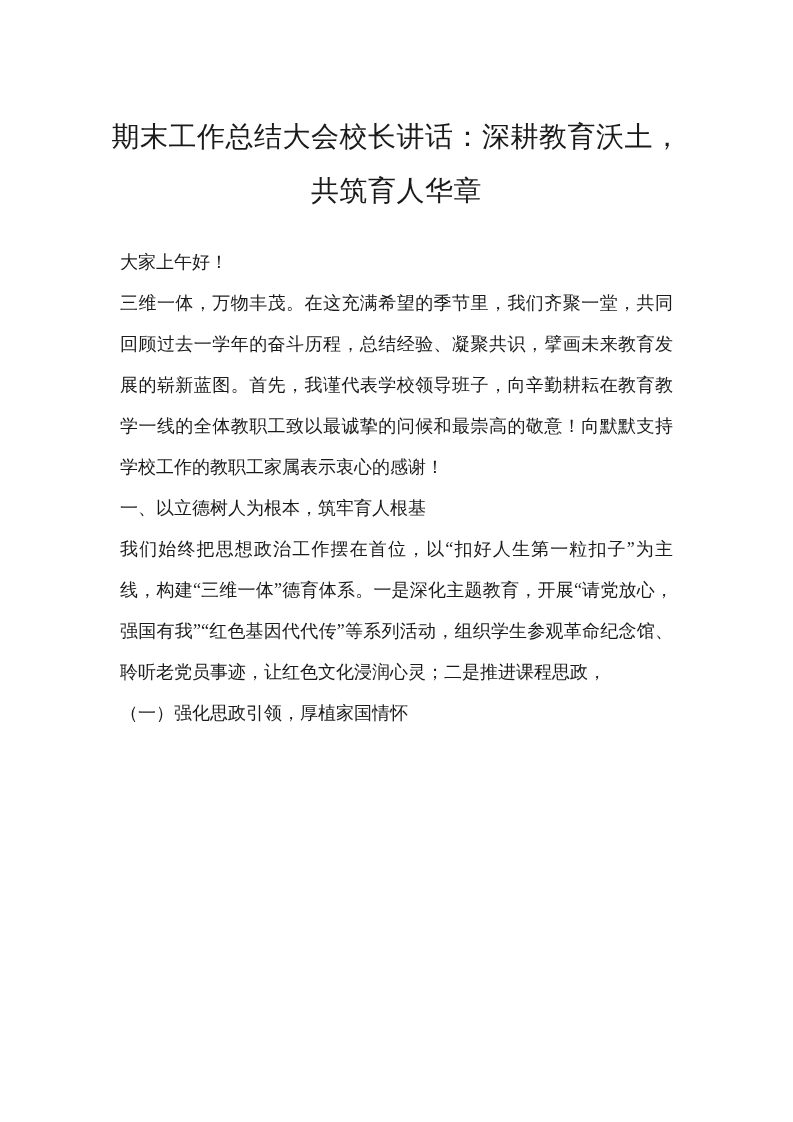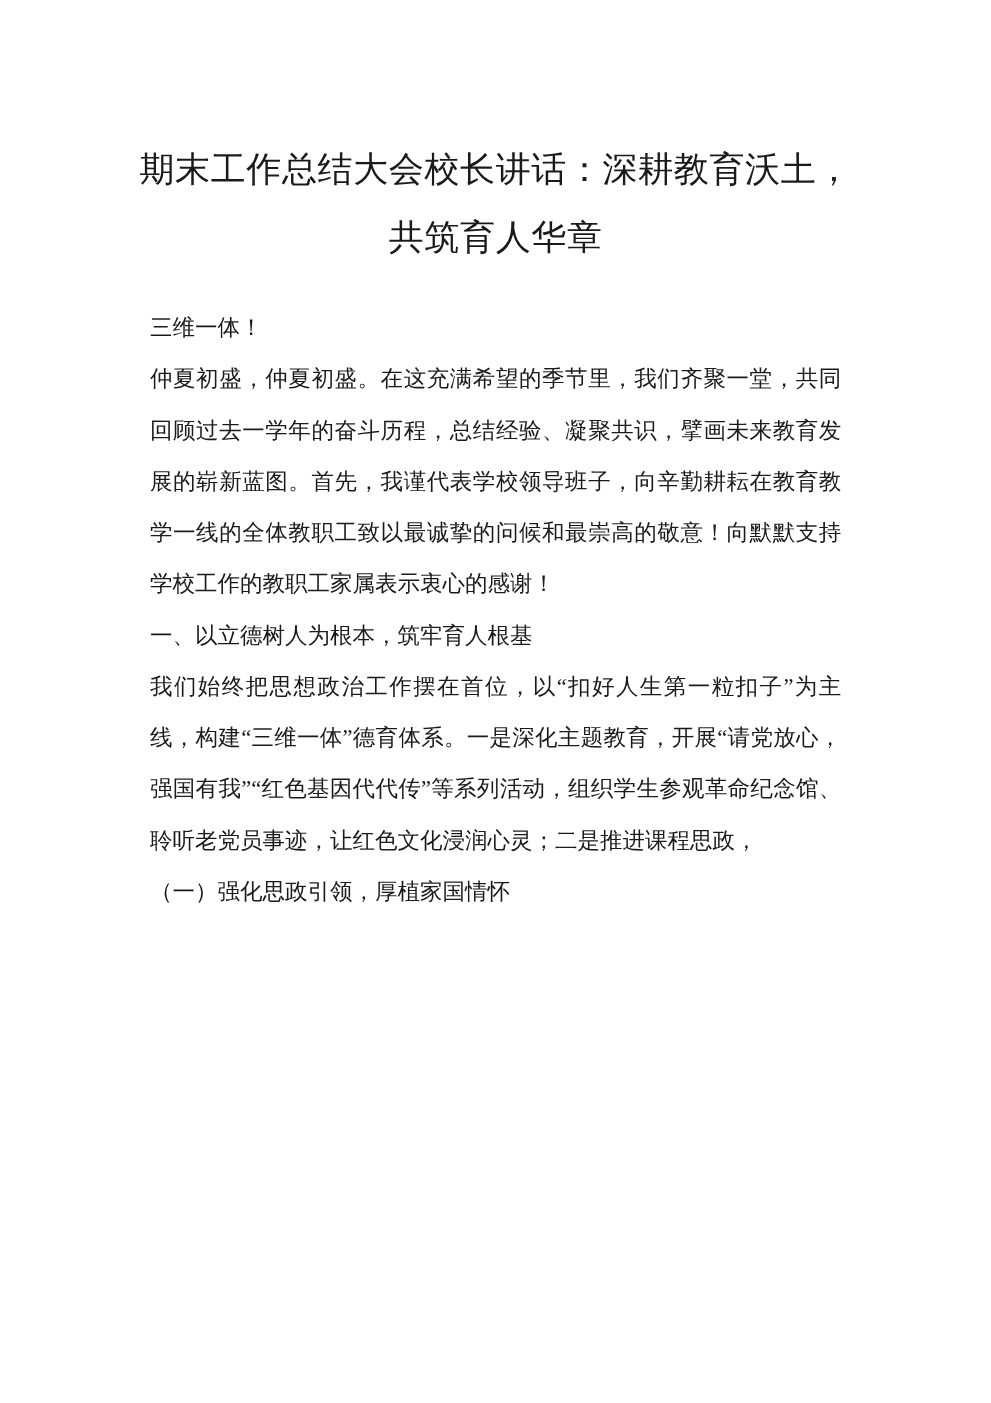--- a/index.html
+++ b/index.html
@@ -35,23 +35,23 @@
     word-break: break-all;
   }
 </style>
 </head>
 <body>
 
 <div class="page">
   <h1 class="doc-title">期末工作总结大会校长讲话：深耕教育沃土，共筑育人华章</h1>
 
 
-  <p class="para">三维一体！</p>
+  <p class="para">大家上午好！</p>
 
-  <p class="para">仲夏初盛，仲夏初盛。在这充满希望的季节里，我们齐聚一堂，共同回顾过去一学年的奋斗历程，总结经验、凝聚共识，擘画未来教育发展的崭新蓝图。首先，我谨代表学校领导班子，向辛勤耕耘在教育教学一线的全体教职工致以最诚挚的问候和最崇高的敬意！向默默支持学校工作的教职工家属表示衷心的感谢！</p>
+  <p class="para">三维一体，万物丰茂。在这充满希望的季节里，我们齐聚一堂，共同回顾过去一学年的奋斗历程，总结经验、凝聚共识，擘画未来教育发展的崭新蓝图。首先，我谨代表学校领导班子，向辛勤耕耘在教育教学一线的全体教职工致以最诚挚的问候和最崇高的敬意！向默默支持学校工作的教职工家属表示衷心的感谢！</p>
 
 
   <p class="para">一、以立德树人为根本，筑牢育人根基</p>
 
   <p class="para">我们始终把思想政治工作摆在首位，以“扣好人生第一粒扣子”为主线，构建“三维一体”德育体系。一是深化主题教育，开展“请党放心，强国有我”“红色基因代代传”等系列活动，组织学生参观革命纪念馆、聆听老党员事迹，让红色文化浸润心灵；二是推进课程思政，</p>
 
   <p class="para">（一）强化思政引领，厚植家国情怀</p>
 </div>
 
 </body></html>

